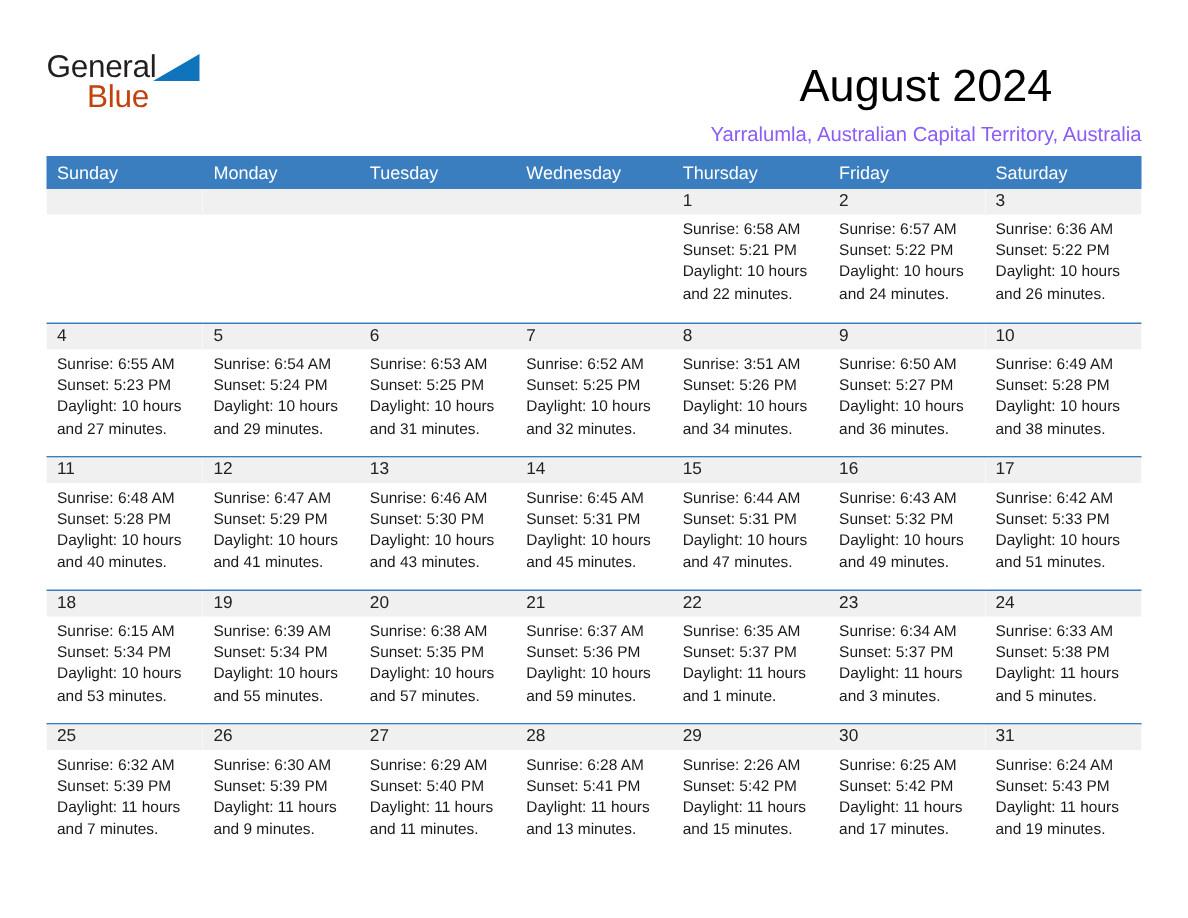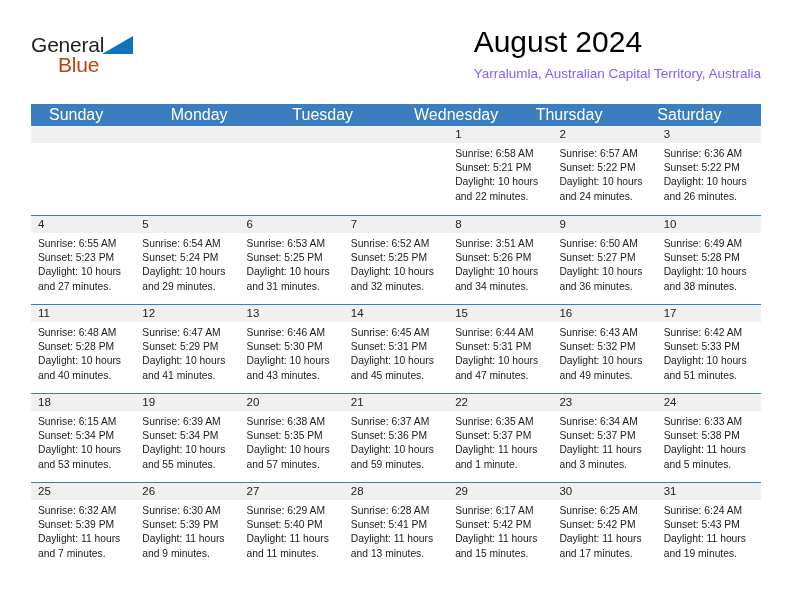--- a/index.html
+++ b/index.html
@@ -62,22 +62,22 @@
     top: 20px;
     font-size: 21px;
     letter-spacing: -0.2px;
     color: #c2410c;
     line-height: 22px;
   }
 
   .title-block {
     position: absolute;
     right: 0;
-    top: 0;
-    text-align: left;
+    top: 16px;
+    text-align: center;
   }
   .cal-title {
     font-size: 30px;
     font-weight: normal;
     color: #000;
     line-height: 36px;
     white-space: nowrap;
   }
   .cal-subtitle {
     margin-top: 6px;
@@ -96,23 +96,23 @@
   }
 
   .weekday-row {
     display: flex;
     background: #3a7ebf;
     height: 22px;
   }
   .weekday {
     flex: 1 1 0;
     color: #ffffff;
-    font-size: 16px;
+    font-size: 12px;
     line-height: 22px;
-    padding-left: 18px;
+    padding-left: 7px;
     box-sizing: border-box;
     white-space: nowrap;
     overflow: hidden;
   }
 
   .week-row {
     display: flex;
     height: 89px;
     border-top: 1px solid #3a7ebf;
     box-sizing: border-box;
@@ -172,20 +172,21 @@
   </div>
 
   <div class="calendar">
 
     <div class="weekday-row">
       <div class="weekday">Sunday</div>
       <div class="weekday">Monday</div>
       <div class="weekday">Tuesday</div>
       <div class="weekday">Wednesday</div>
       <div class="weekday">Thursday</div>
+      <div class="weekday">Friday</div>
       <div class="weekday">Saturday</div>
     </div>
 
     <div class="week-row first">
       <div class="day-cell empty">
         <div class="day-number"></div>
         <div class="day-info">
           <div></div>
           <div></div>
           <div></div>
@@ -479,21 +480,21 @@
         <div class="day-info">
           <div>Sunrise: 6:28 AM</div>
           <div>Sunset: 5:41 PM</div>
           <div>Daylight: 11 hours</div>
           <div>and 13 minutes.</div>
         </div>
       </div>
       <div class="day-cell">
         <div class="day-number">29</div>
         <div class="day-info">
-          <div>Sunrise: 6:17 AM</div>
+          <div>Sunrise: 2:26 AM</div>
           <div>Sunset: 5:42 PM</div>
           <div>Daylight: 11 hours</div>
           <div>and 15 minutes.</div>
         </div>
       </div>
       <div class="day-cell">
         <div class="day-number">30</div>
         <div class="day-info">
           <div>Sunrise: 6:25 AM</div>
           <div>Sunset: 5:42 PM</div>

